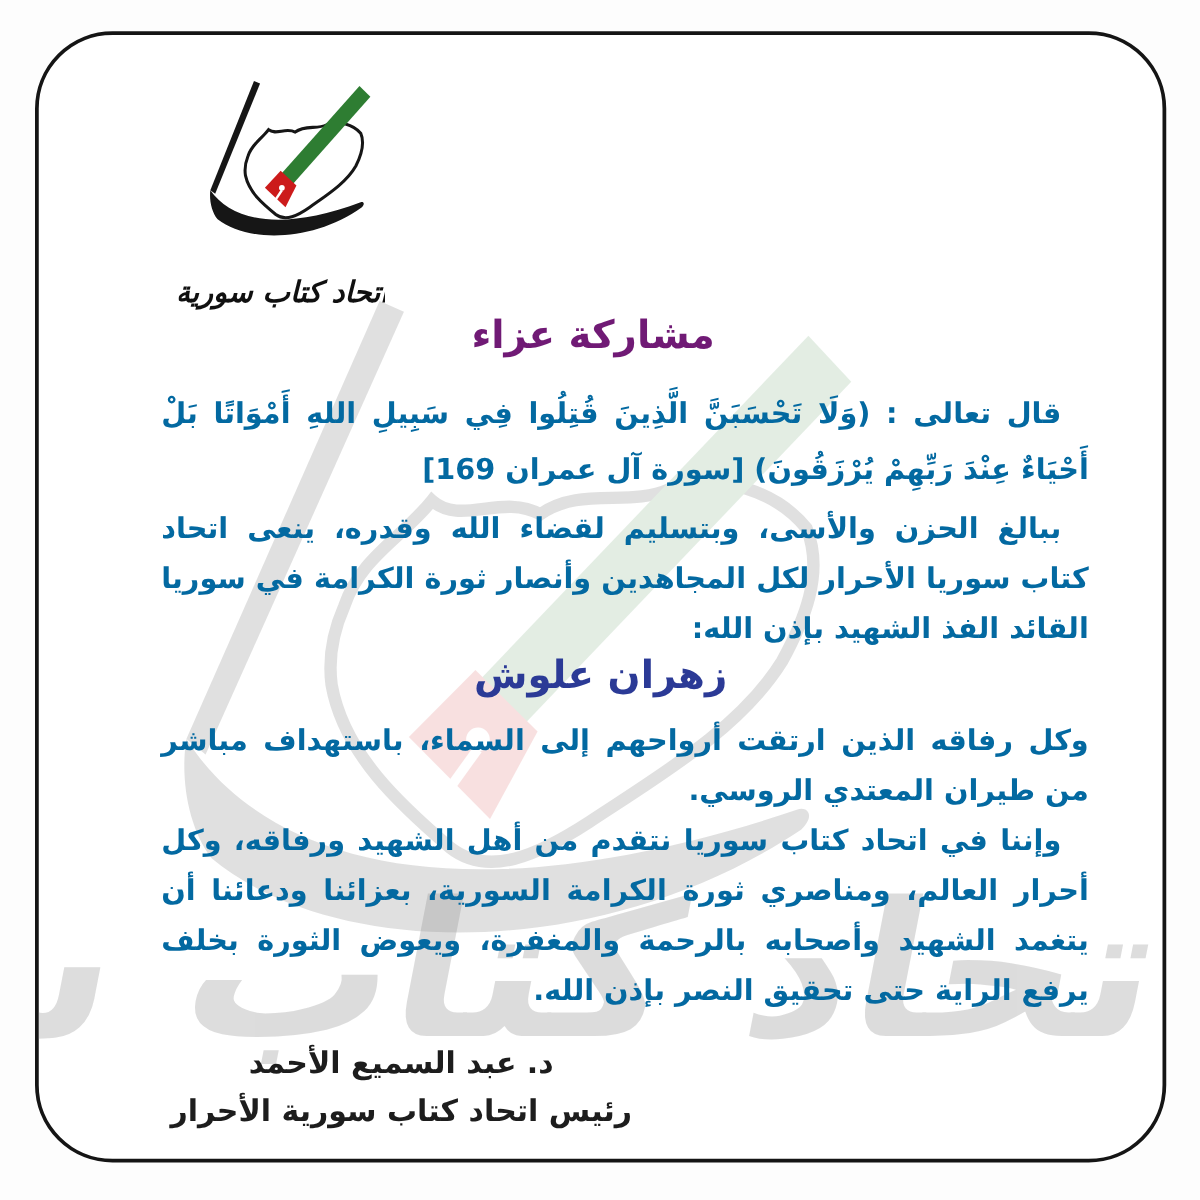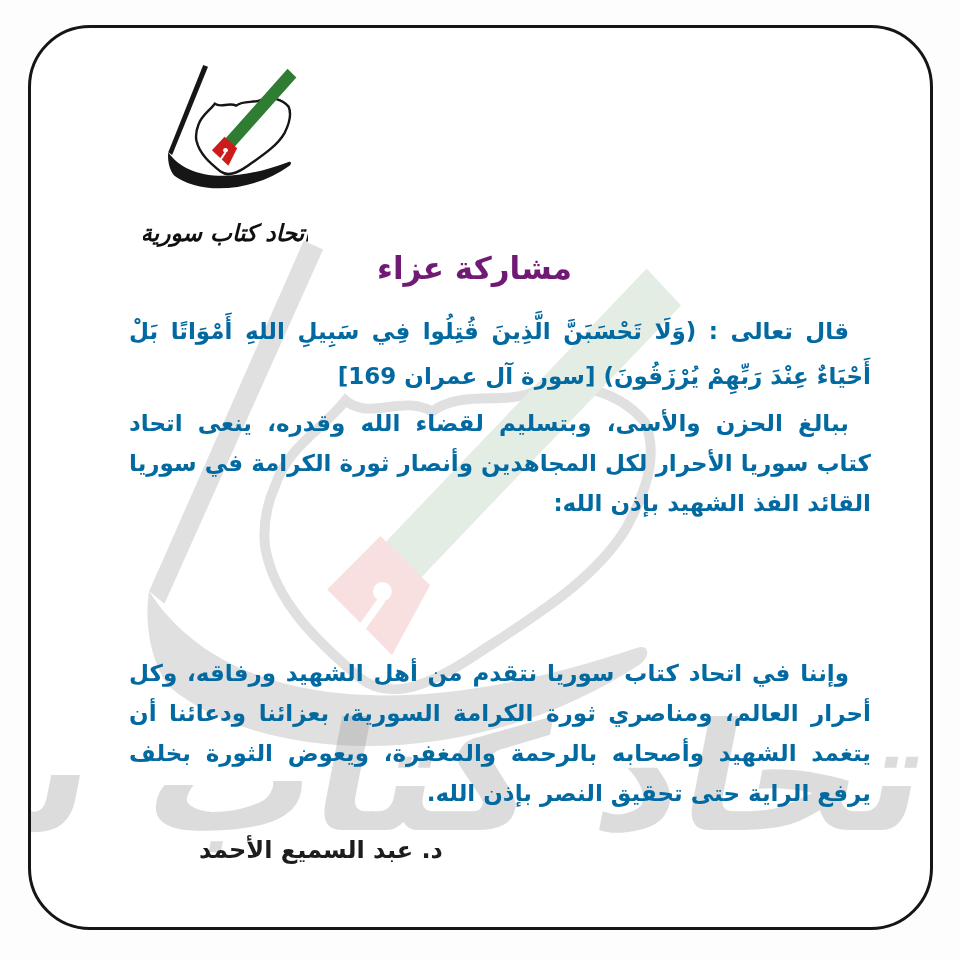--- a/index.html
+++ b/index.html
@@ -114,21 +114,24 @@
     </svg>
   </div>
 
 
   <div class="title">مشاركة عزاء</div>
 
   <div class="textcol verse">قال تعالى : (وَلَا تَحْسَبَنَّ الَّذِينَ قُتِلُوا فِي سَبِيلِ اللهِ أَمْوَاتًا بَلْ أَحْيَاءٌ عِنْدَ رَبِّهِمْ يُرْزَقُونَ) [سورة آل عمران 169]</div>
 
   <div class="textcol p1">ببالغ الحزن والأسى، وبتسليم لقضاء الله وقدره، ينعى اتحاد كتاب سوريا الأحرار لكل المجاهدين وأنصار ثورة الكرامة في سوريا القائد الفذ الشهيد بإذن الله:</div>
 
+  <div class="deceased">زهران علوش</div>
 
+  <div class="textcol p2">وكل رفاقه الذين ارتقت أرواحهم إلى السماء، باستهداف مباشر من طيران المعتدي الروسي.</div>
 
   <div class="textcol p3">وإننا في اتحاد كتاب سوريا نتقدم من أهل الشهيد ورفاقه، وكل أحرار العالم، ومناصري ثورة الكرامة السورية، بعزائنا ودعائنا أن يتغمد الشهيد وأصحابه بالرحمة والمغفرة، ويعوض الثورة بخلف يرفع الراية حتى تحقيق النصر بإذن الله.</div>
 
   <div class="signature">
     <div class="sig-name">د. عبد السميع الأحمد</div>
+    <div class="sig-role">رئيس اتحاد كتاب سورية الأحرار</div>
   </div>
 
 </div>
 
 </body></html>

